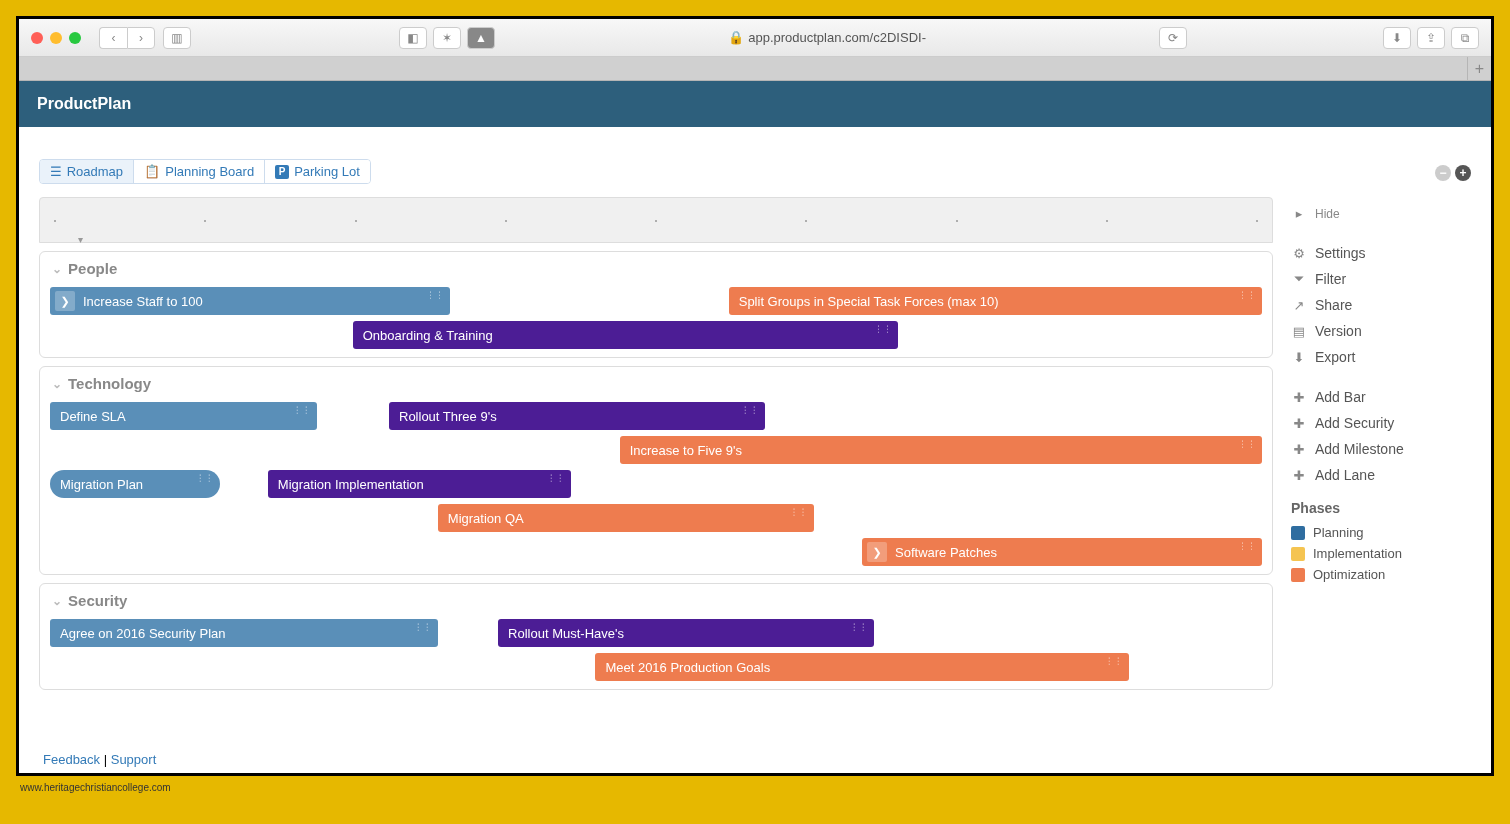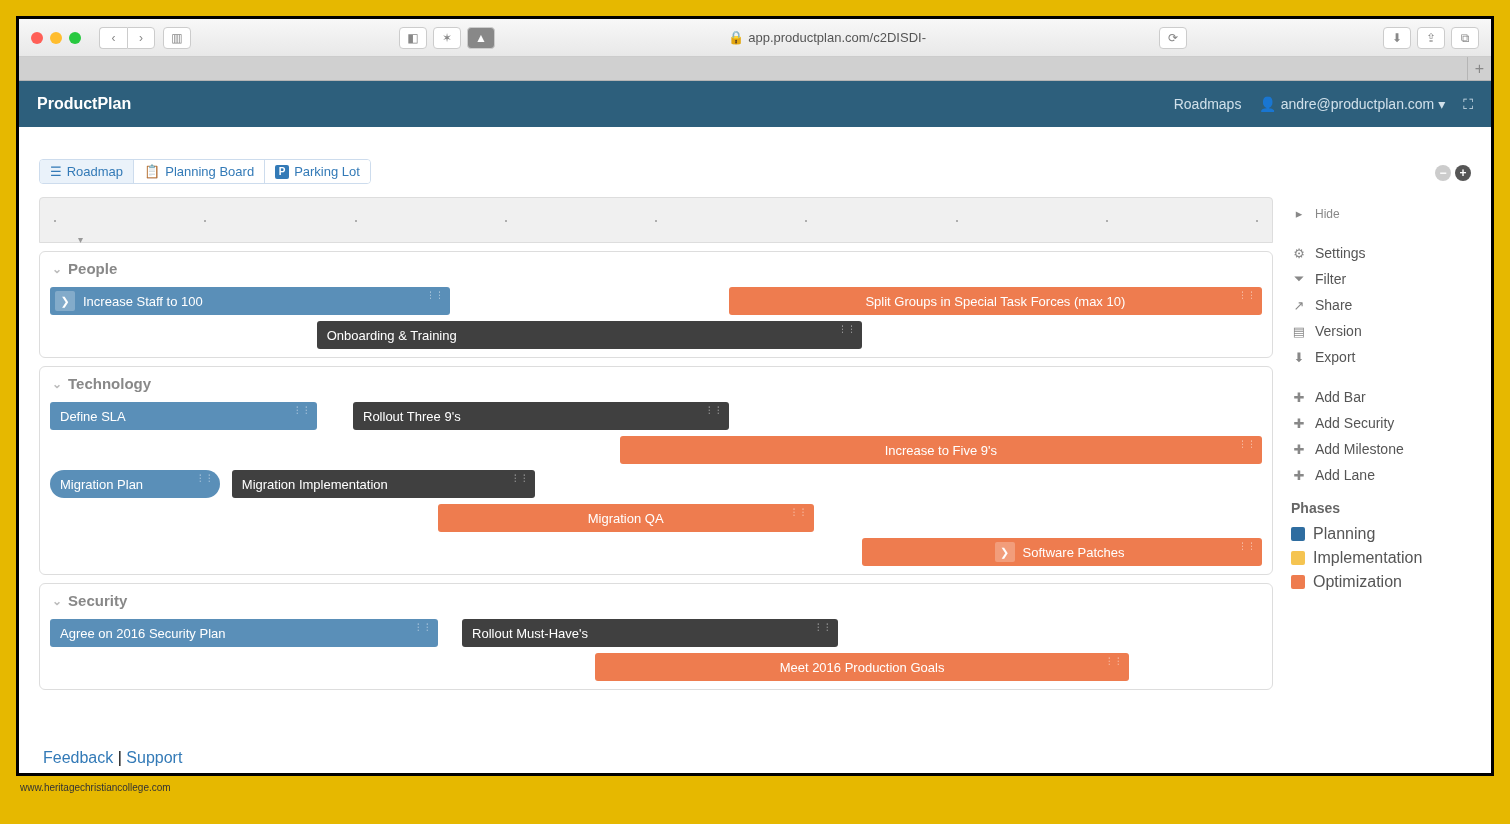--- a/index.html
+++ b/index.html
@@ -138,32 +138,32 @@
 .bar .grip { position: absolute; right: 6px; top: 3px; font-size: 9px; opacity: 0.6; }
 .bar .arrow-box {
   background: rgba(255,255,255,0.25);
   width: 20px; height: 20px;
   border-radius: 2px;
   margin-left: -5px; margin-right: 8px;
   display: flex; align-items: center; justify-content: center;
   font-size: 11px;
 }
 .c-blue { background: #5a8fb8; }
-.c-yellow { background: #404040; }
-.c-orange { background: #ee7c4f; justify-content: center; }
+.c-yellow { background: #4c1d95; margin-left: 36px; }
+.c-orange { background: #ee7c4f; }
 
 .sidebar { width: 180px; padding: 4px 0; font-size: 14px; color: #555; }
 .side-link { display: flex; align-items: center; gap: 8px; padding: 5px 0; color: #555; }
 .side-link .ic { width: 16px; color: #888; font-size: 13px; text-align: center; }
 .side-sep { height: 14px; }
 .side-head { font-weight: 700; color: #666; margin: 12px 0 6px; }
-.legend-item { display: flex; align-items: center; gap: 8px; padding: 3px 0; font-size: 16px; }
+.legend-item { display: flex; align-items: center; gap: 8px; padding: 3px 0; font-size: 13px; }
 .legend-sw { width: 14px; height: 14px; border-radius: 2px; }
 
-.footer { display: flex; align-items: flex-end; padding: 8px 4px 0; font-size: 16px; }
+.footer { display: flex; align-items: flex-end; padding: 8px 4px 0; font-size: 13px; }
 .footer .left a { color: #337ab7; text-decoration: none; }
 .footer .center { flex: 1; text-align: center; color: #666; }
 .pp-logo { font-weight: 700; color: #222; }
 
 .source { font-size: 10px; color: #333; margin-top: 6px; padding-left: 4px; }
 </style>
 </head>
 <body>
 
 <div class="frame">
@@ -200,29 +200,20 @@
         <div class="browser-btn">⧉</div>
       </div>
     </div>
     <div class="tabs-strip">
       <div class="new-tab">+</div>
     </div>
 
     <div class="app">
       <div class="navbar">
         <div class="brand">ProductPlan</div>
-        <div class="navbar-right">
-          <a>Roadmaps</a>
-          <a>
-            <span>👤</span>
-            <span>andre@productplan.com</span>
-            <span> ▾</span>
-          </a>
-          <span class="expand-icon">⛶</span>
-        </div>
       </div>
 
       <div class="content">
         <div class="title-row">
           <div class="view-tabs">
             <div class="view-tab" style="background:#eaf2fa;">
               <span style="color:#337ab7;">☰</span>
               <span>Roadmap</span>
             </div>
             <div class="view-tab">

